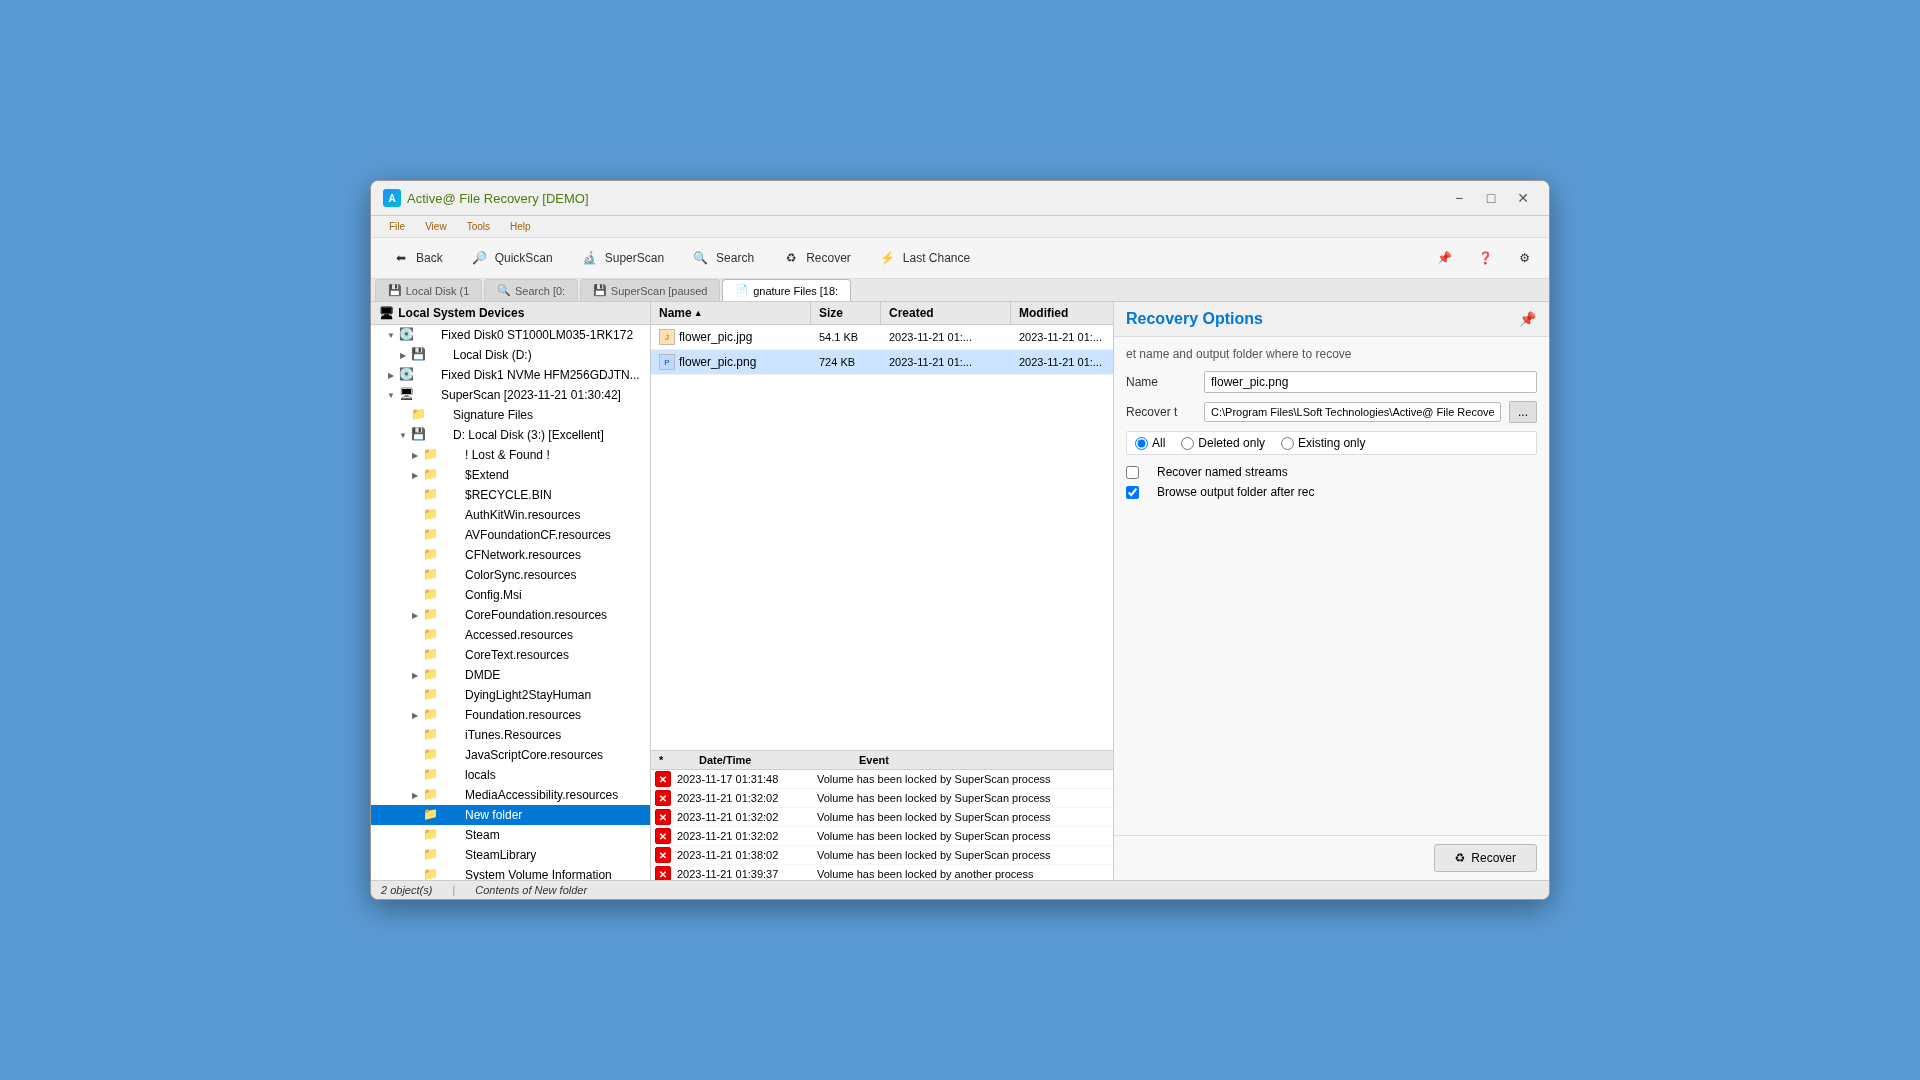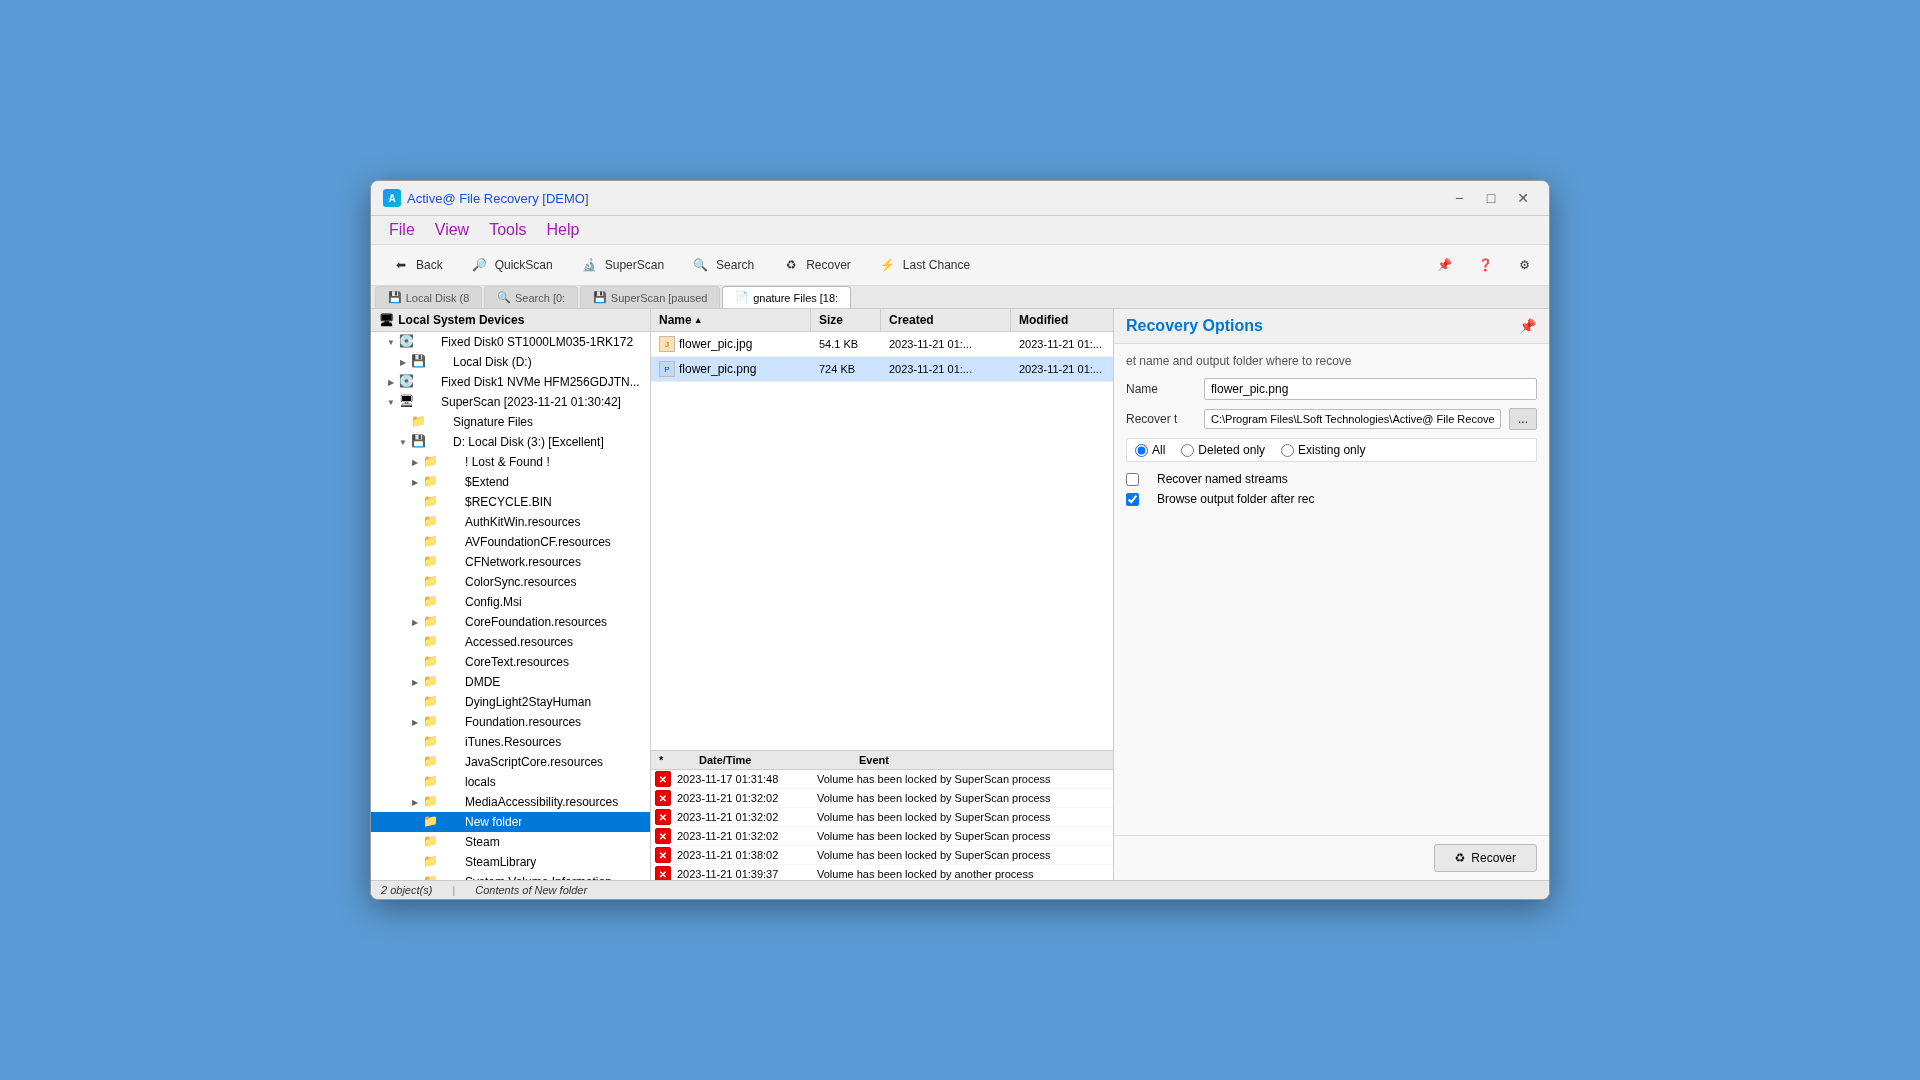--- a/index.html
+++ b/index.html
@@ -46,21 +46,21 @@
       border-radius: 3px;
       display: flex;
       align-items: center;
       justify-content: center;
       color: white;
       font-size: 10px;
       font-weight: bold;
     }
     .title-text {
       font-size: 13px;
-      color: #1d4ed8;
+      color: #4d7c0f;
     }
     .title-bar-controls {
       display: flex;
       gap: 4px;
     }
     .tb-btn {
       width: 28px;
       height: 22px;
       background: none;
       border: none;
@@ -75,22 +75,22 @@
     .menu-bar {
       background: #f0f0f0;
       border-bottom: 1px solid #ddd;
       padding: 2px 8px;
       display: flex;
       gap: 0;
     }
     .menu-item {
       padding: 3px 10px;
       cursor: pointer;
-      color: #a21caf;
-      font-size: 16px;
+      color: #a16207;
+      font-size: 10px;
       border-radius: 3px;
     }
     .toolbar {
       background: #f5f5f5;
       border-bottom: 1px solid #ddd;
       padding: 4px 8px;
       display: flex;
       align-items: center;
       gap: 4px;
     }
@@ -506,21 +506,21 @@
     <div class="toolbar-right">
       <button class="tool-btn">📌</button>
       <button class="tool-btn">❓</button>
       <button class="tool-btn">⚙</button>
     </div>
   </div>
 
   <div class="tabs-bar">
     <div class="tab">
       <span>💾</span>
-      <span>Local Disk (8</span>
+      <span>Local Disk (1</span>
     </div>
     <div class="tab">
       <span>🔍</span>
       <span>Search [0:</span>
     </div>
     <div class="tab">
       <span>💾</span>
       <span>SuperScan [paused</span>
     </div>
     <div class="tab active">

